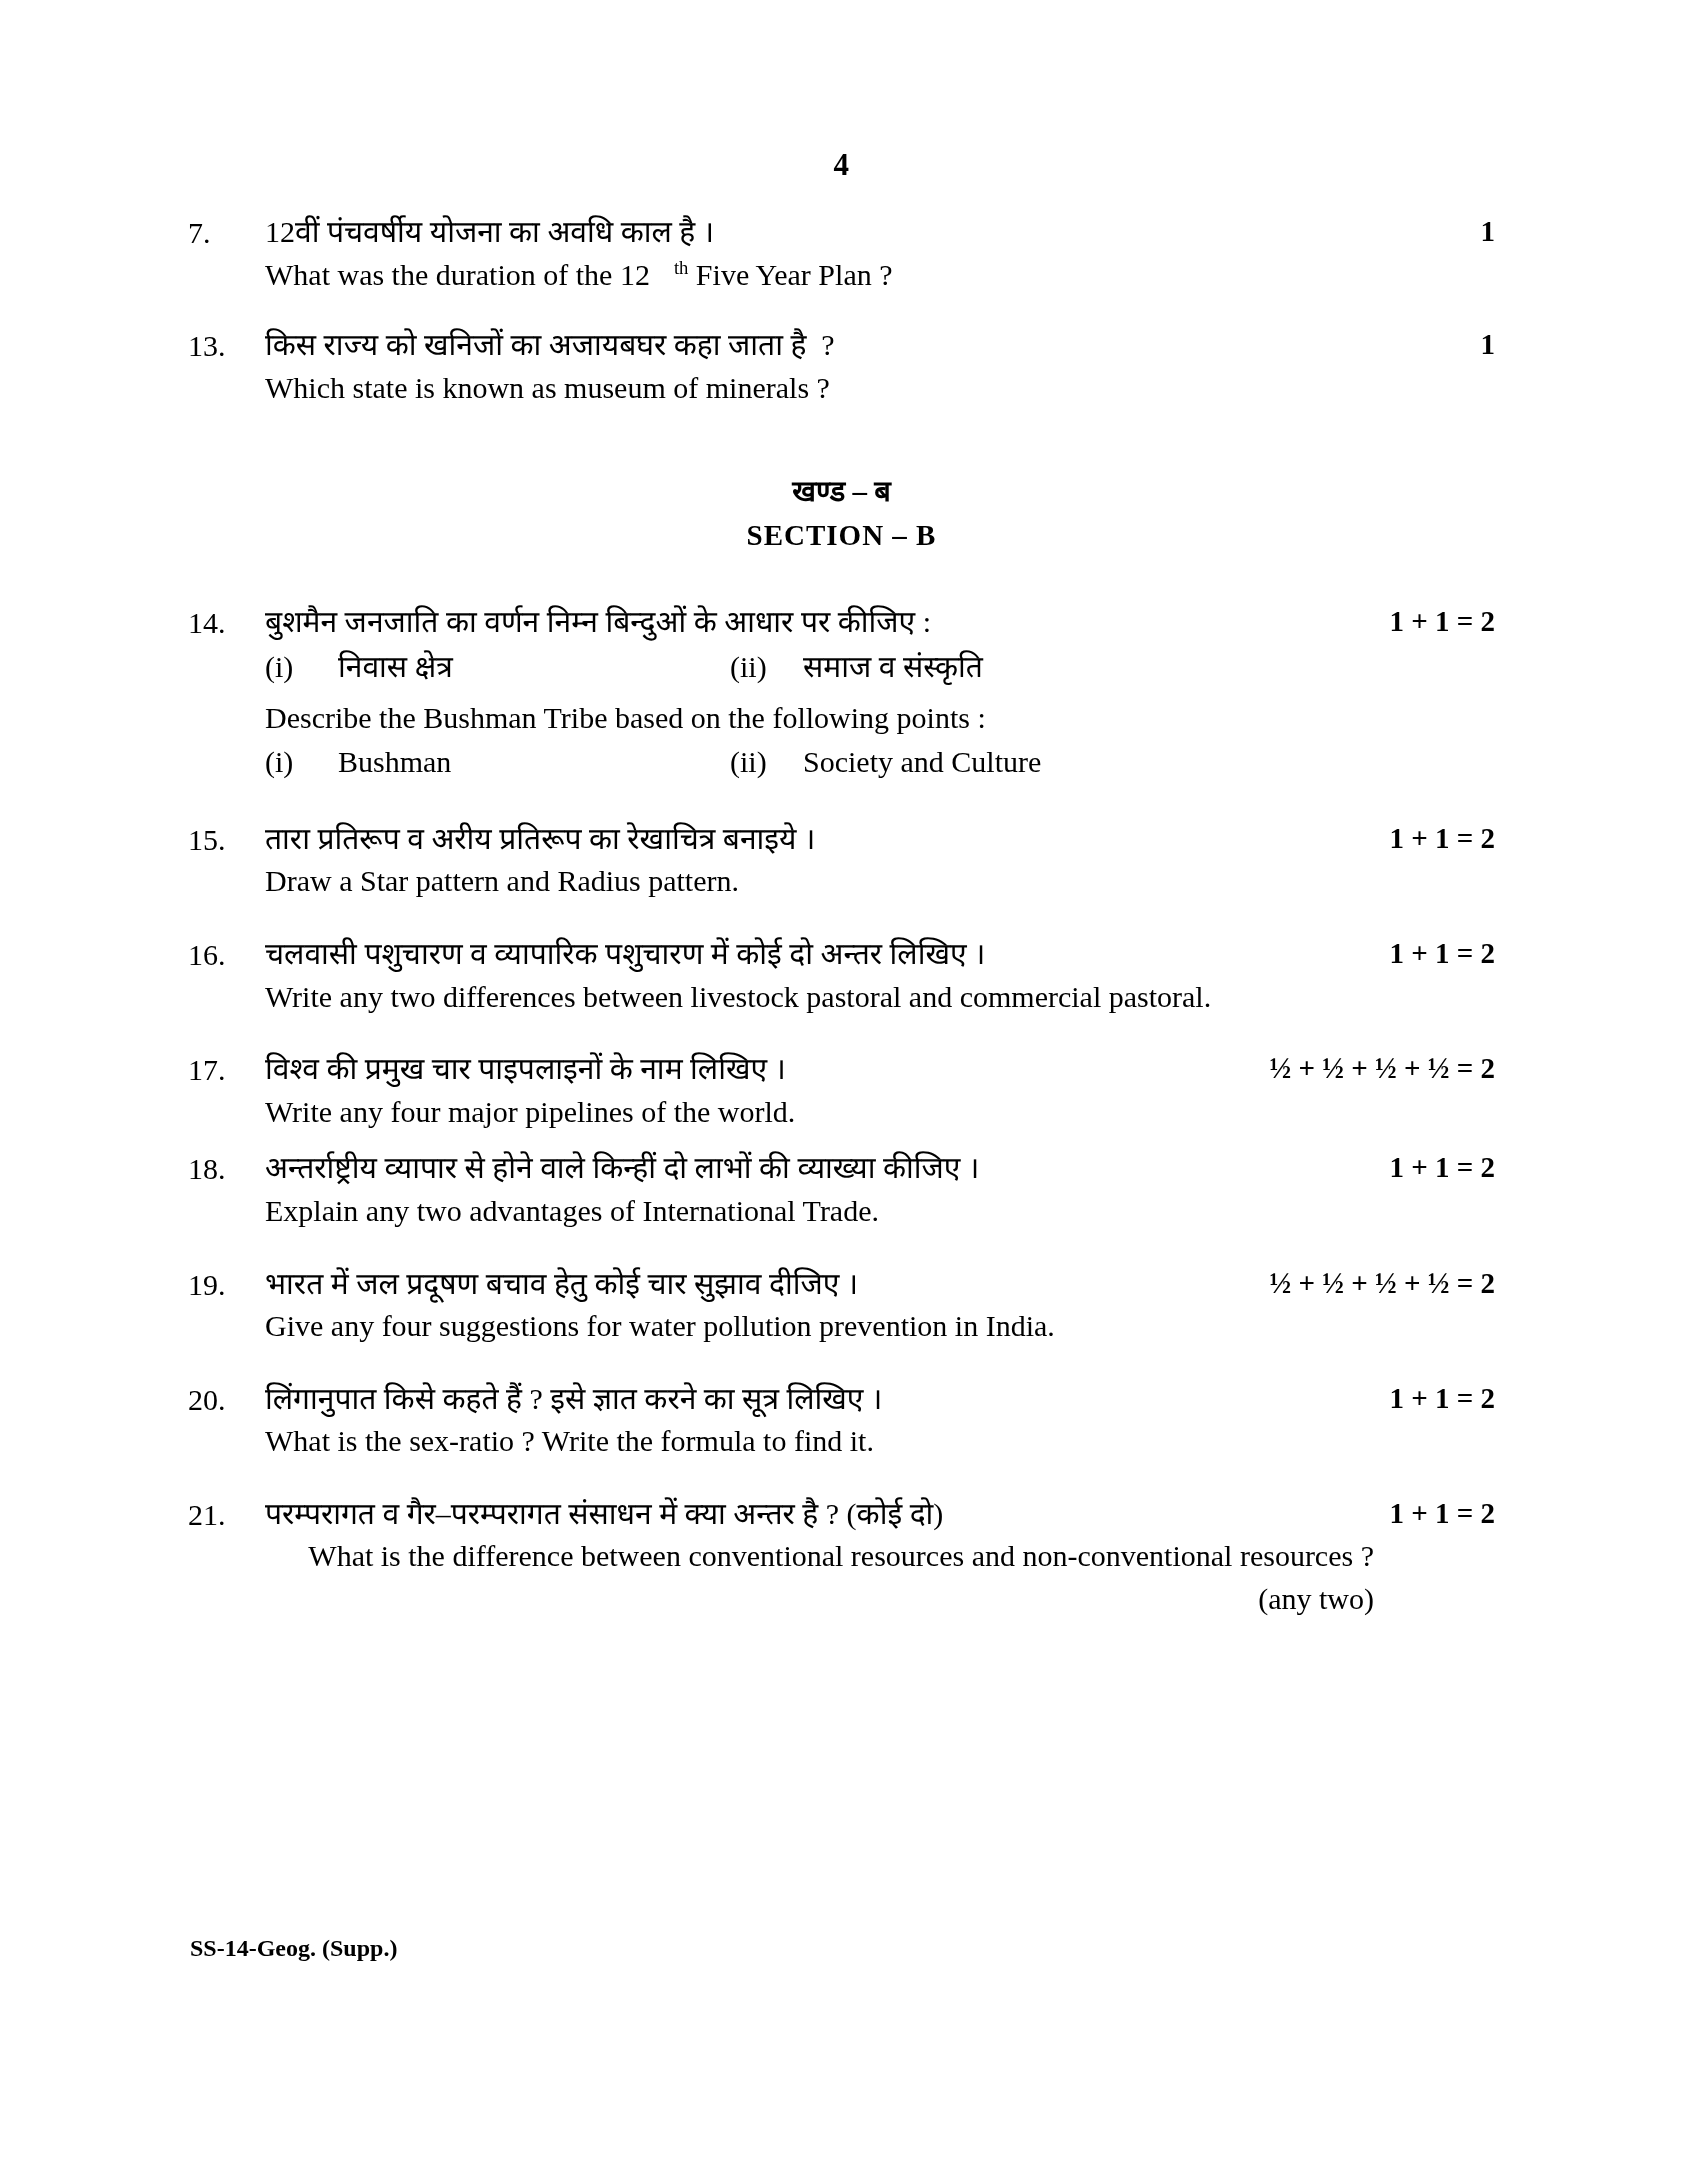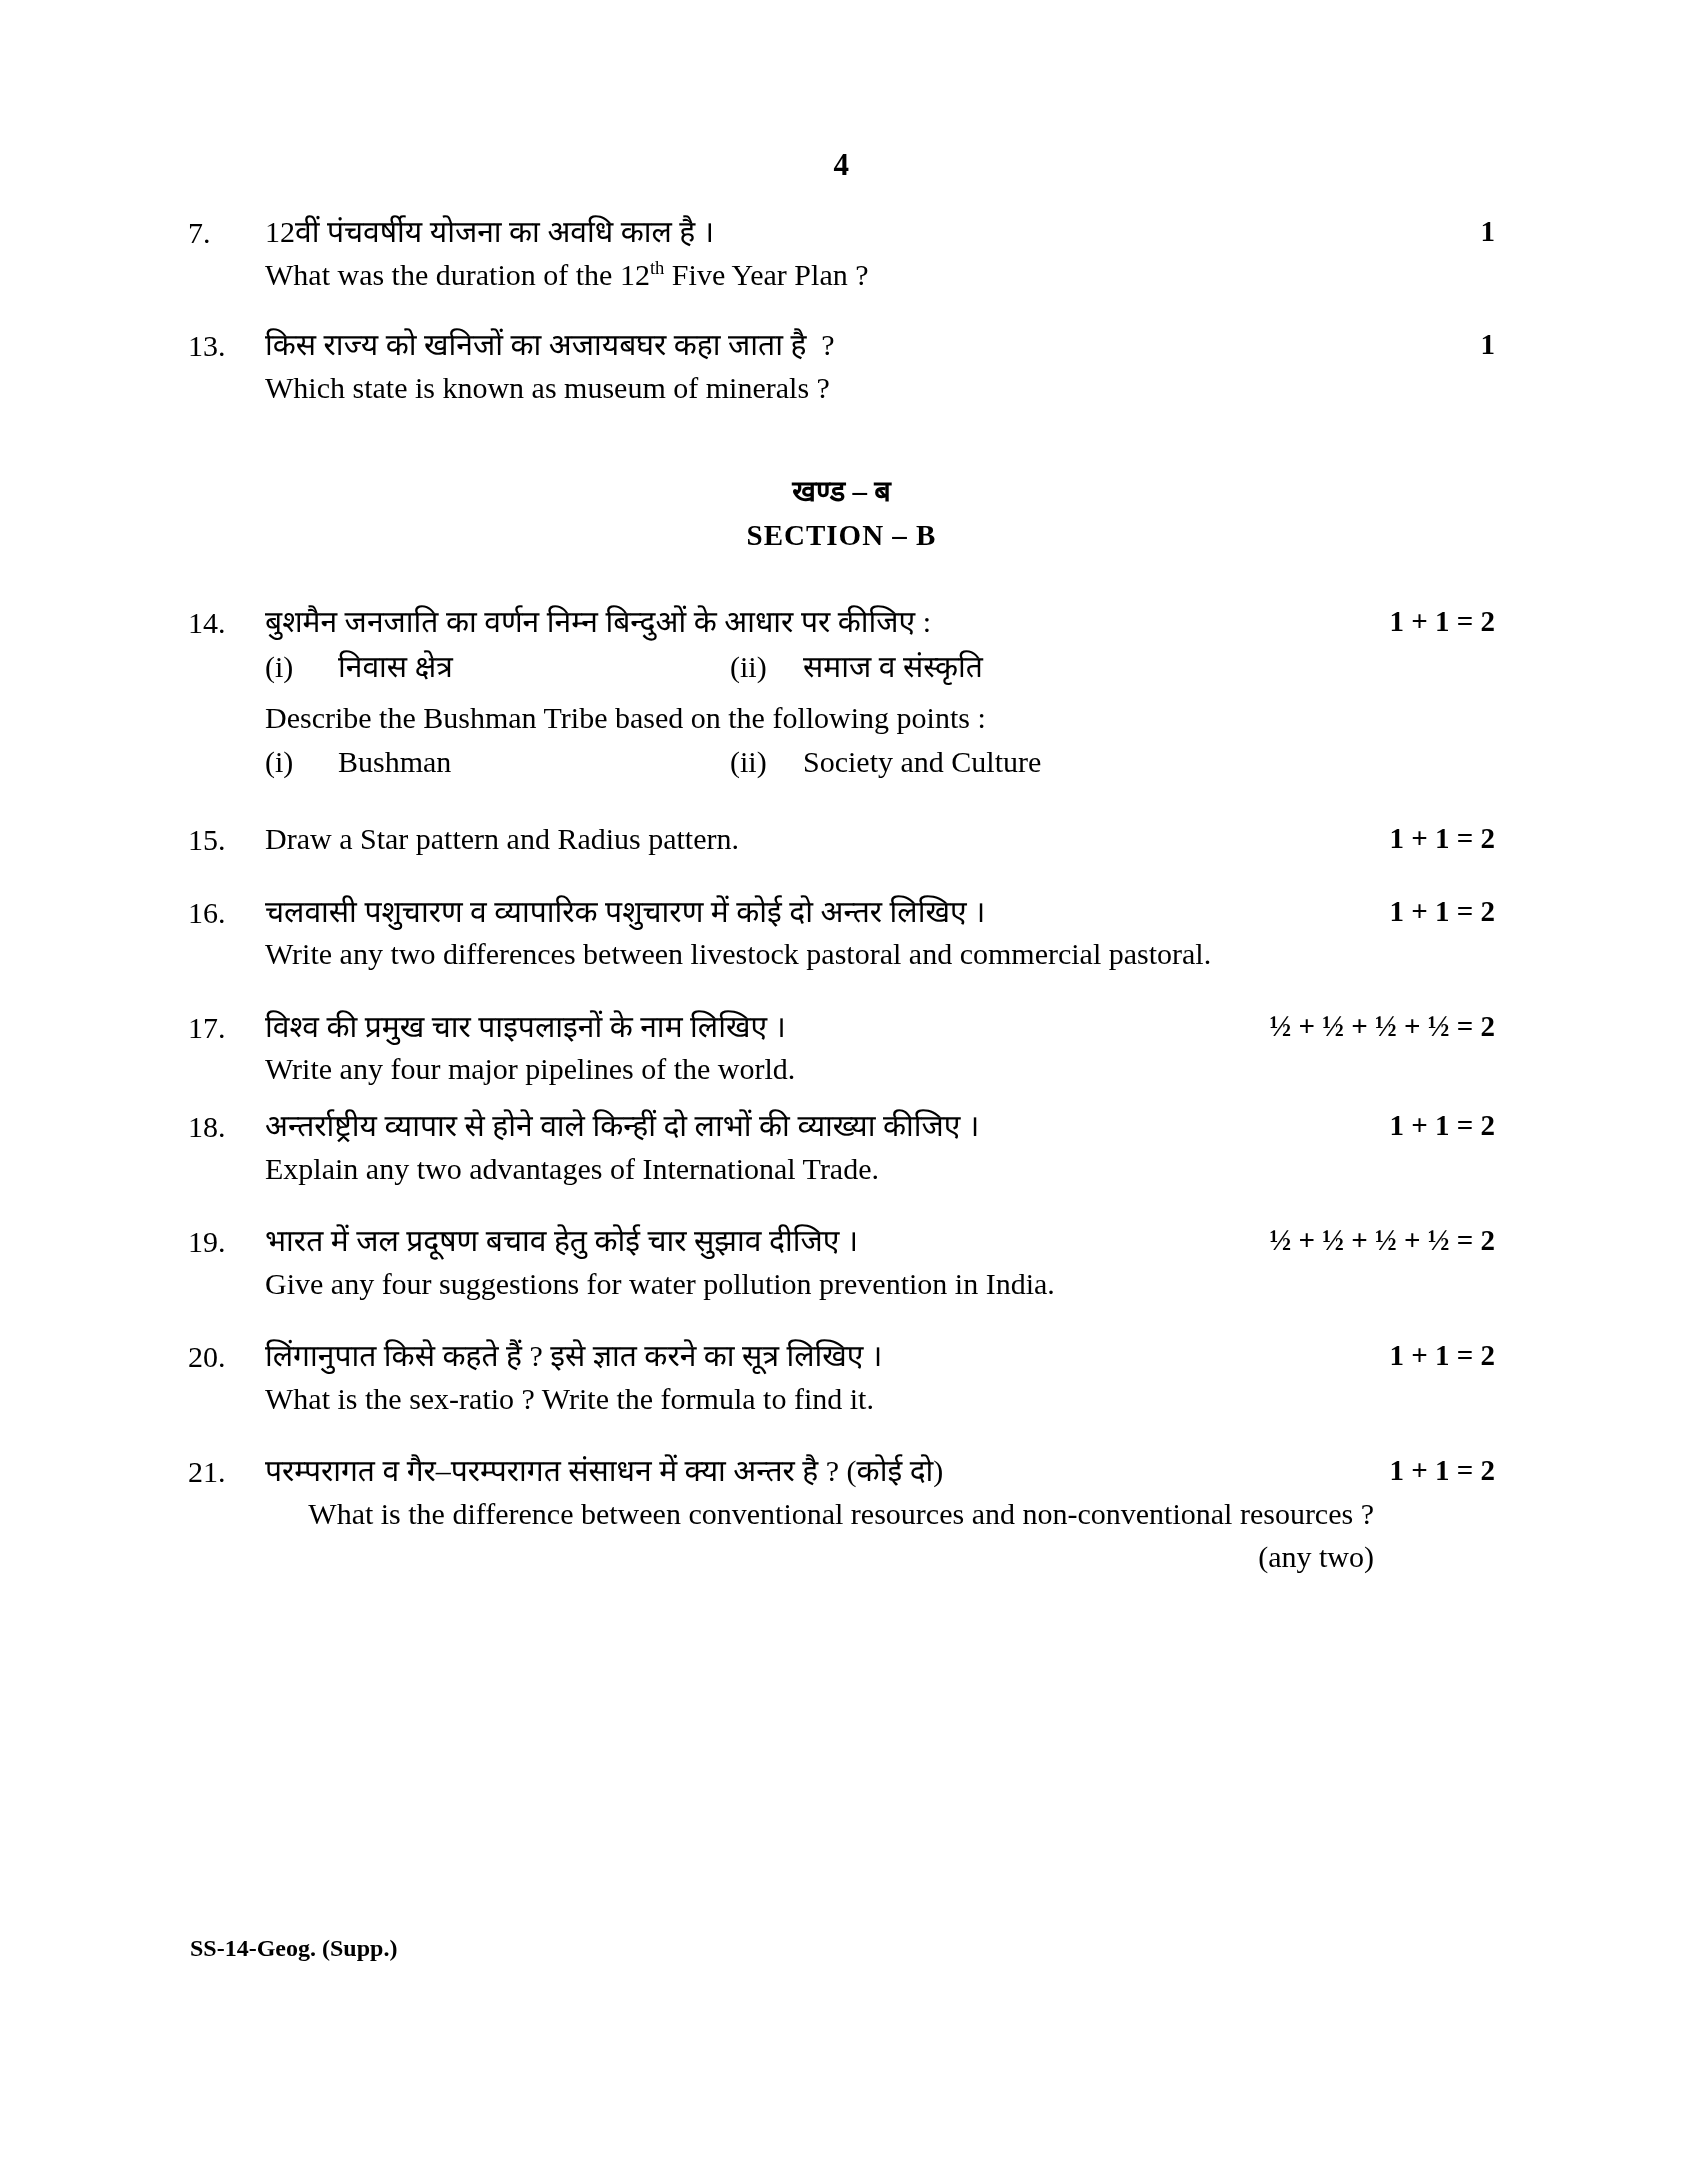--- a/index.html
+++ b/index.html
@@ -88,20 +88,21 @@
   .line-en {
     font-family: "Liberation Serif", "DejaVu Serif", serif;
     font-size: 30px;
     line-height: 1.42;
     white-space: pre-wrap;
   }
   .line-en .sup {
     font-size: 0.62em;
     vertical-align: super;
     line-height: 0;
+    margin-left: 24px;
   }
 
   
   .subrow {
     display: flex;
     width: 100%;
     margin-top: 2px;
   }
   .sub-i {
     flex: 0 0 465px;
@@ -211,20 +212,21 @@
           </div>
         </div>
         <div class="q-marks">1 + 1 = 2</div>
       </div>
     </div>
 
     <div class="q" style="margin-bottom:30px;">
       <div class="q-row">
         <div class="q-num">15.</div>
         <div class="q-body">
+          <div class="line-hi">तारा प्रतिरूप व अरीय प्रतिरूप का रेखाचित्र बनाइये ।</div>
           <div class="line-en">Draw a Star pattern and Radius pattern.</div>
         </div>
         <div class="q-marks">1 + 1 = 2</div>
       </div>
     </div>
 
     <div class="q" style="margin-bottom:30px;">
       <div class="q-row">
         <div class="q-num">16.</div>
         <div class="q-body">

